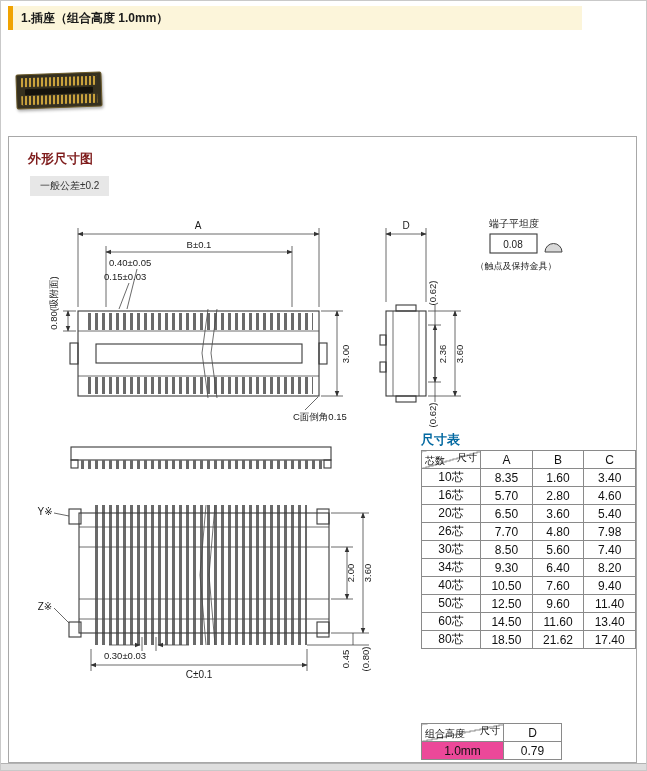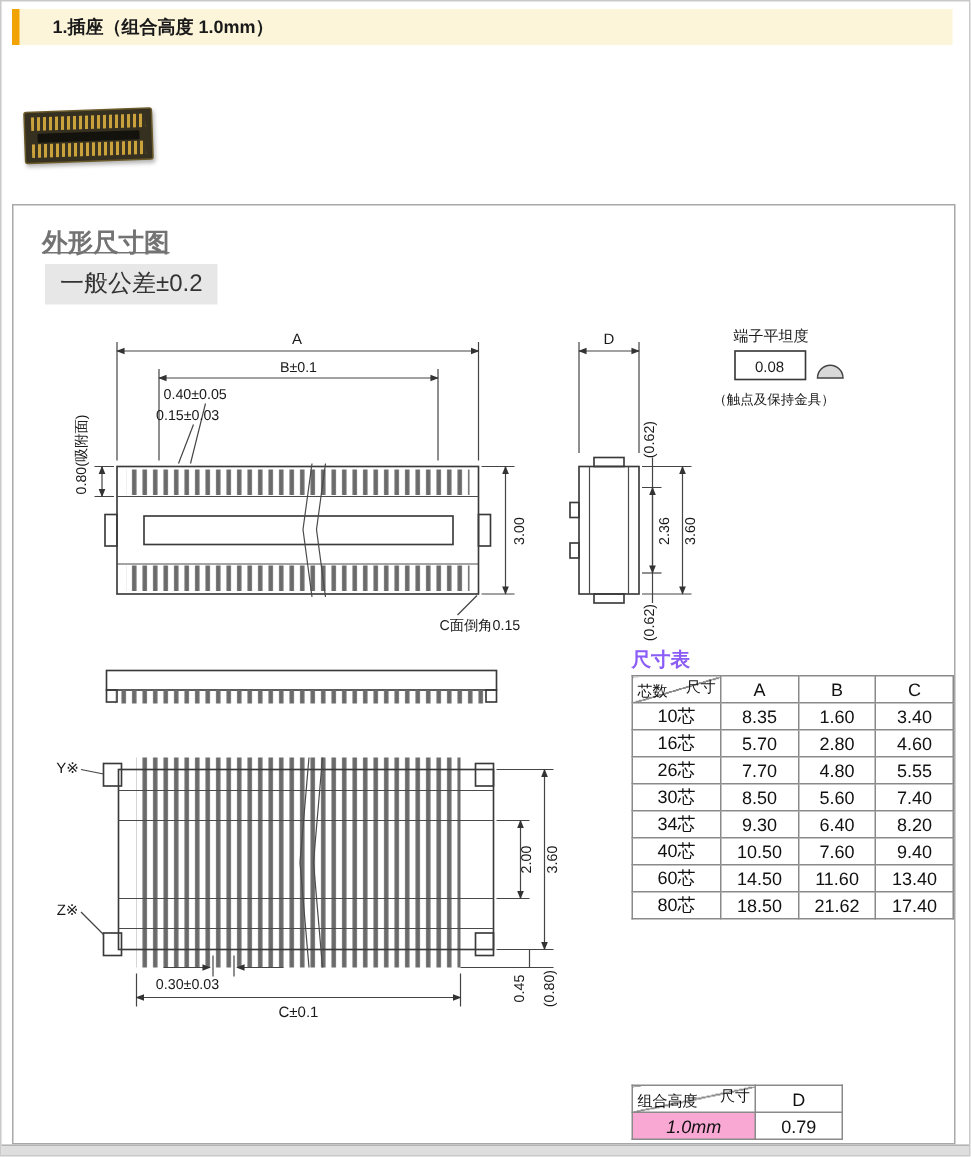--- a/index.html
+++ b/index.html
@@ -8,23 +8,23 @@
     position: relative;
     background: #ffffff;
     font-family: "Liberation Sans", "DejaVu Sans", sans-serif;
     color: #222;
     overflow: hidden;
   }
   .page-frame { position:absolute; inset:0; border:1px solid #c9c9c9; pointer-events:none; }
   .bottom-strip { position:absolute; left:1px; right:1px; bottom:1px; height:7px; background:#dedede; border-top:1px solid #b3b3b3; }
 
   .header-bar {
-    position:absolute; left:8px; top:6px; width:627px; height:24px;
+    position:absolute; left:8px; top:6px; width:574px; height:24px;
     background:#fcf5da; border-left:5px solid #f0a302;
-    display:flex; align-items:center; padding-left:22px;text-align:right;
+    display:flex; align-items:center; padding-left:8px;text-align:right;
   }
   .header-title { font-size:12px; font-weight:bold; color:#1a1a1a; }
 
   .photo { position:absolute; left:14px; top:66px; width:92px; height:50px; }
   .photo-body {
     position:absolute; left:2px; top:7px; width:86px; height:35px;
     background:#35301f; border:1px solid #6b5a2a; border-radius:2px;
     transform:rotate(-2deg); box-shadow:1px 2px 3px rgba(0,0,0,0.3);
   }
   .photo-pins-top, .photo-pins-bottom {
@@ -32,49 +32,49 @@
     background:repeating-linear-gradient(90deg,#c9a23c 0px,#c9a23c 2px,#3a3322 2px,#3a3322 4px);
   }
   .photo-pins-top { top:3px; }
   .photo-pins-bottom { bottom:3px; }
   .photo-slot { position:absolute; left:8px; right:8px; top:14px; height:6px; background:#14120c; border-radius:1px; }
 
   .main-box {
     position:absolute; left:8px; top:136px; width:629px; height:627px;
     border:1px solid #a8a8a8; background:#fff;
   }
-  .section-title { position:absolute; left:19px; top:13px; font-size:17px; font-weight:bold; color:#737373;text-decoration:underline; }
-  .tolerance-box { position:absolute; left:21px; top:39px; background:#e7e7e7; color:#333; font-size:16px; padding:3px 10px; }
+  .section-title { position:absolute; left:19px; top:13px; font-size:13px; font-weight:bold; color:#7f1d1d; }
+  .tolerance-box { position:absolute; left:21px; top:39px; background:#e7e7e7; color:#333; font-size:10px; padding:3px 10px; }
 
   .drawing-svg { position:absolute; left:0; top:60px; }
   .outline { fill:none; stroke:#3a3a3a; stroke-width:1.1; }
   .thin    { fill:none; stroke:#4a4a4a; stroke-width:0.8; }
   .dimln   { fill:none; stroke:#444; stroke-width:0.8; }
   text.dim { font-size:9.5px; fill:#1a1a1a; font-family:"Liberation Sans","DejaVu Sans",sans-serif; }
   text.dim-lg { font-size:10px; fill:#1a1a1a; font-family:"Liberation Sans","DejaVu Sans",sans-serif; }
   text.cn { font-size:9.5px; fill:#1a1a1a; font-family:"Liberation Sans","DejaVu Sans",sans-serif; }
 
-  .size-table-title { position:absolute; left:412px; top:294px; font-size:13px; font-weight:bold; color:#8b5cf6; }
+  .size-table-title { position:absolute; left:412px; top:294px; font-size:13px; font-weight:bold; color:#0369a1; }
   table.dims { border-collapse:collapse; background:#fff; table-layout:fixed; }
   table.dims td { border:1px solid #8a8a8a; font-size:12px; text-align:center; padding:0 2px; height:18px; color:#111; }
   .size-table { position:absolute; left:412px; top:313px; }
   .size-table .col-pins { width:60px; }
   .size-table .col-val  { width:52px; }
   .height-table { position:absolute; left:412px; top:586px; }
   .height-table .col-h { width:82px; }
   .height-table .col-d { width:58px; }
   td.diag {
     position:relative;
     background-image:linear-gradient(to bottom right,
       transparent calc(50% - 0.6px), #8a8a8a calc(50% - 0.6px),
       #8a8a8a calc(50% + 0.6px), transparent calc(50% + 0.6px));
   }
   td.diag .dtop { position:absolute; top:0; right:3px; font-size:10px; }
   td.diag .dbot { position:absolute; bottom:0; left:3px; font-size:10px; }
-  td.shaded { background:#f9a8d4;font-style:italic; }
+  td.shaded { background:#ec4899; }
 </style>
 </head>
 <body>
 
 <div class="page-frame"></div>
 
 <div class="header-bar">
   <span class="header-title">1.插座（组合高度 1.0mm）</span>
 </div>
 
@@ -247,42 +247,54 @@
           <td>1.60</td>
           <td>3.40</td>
         </tr>
     <tr>
           <td>16芯</td>
           <td>5.70</td>
           <td>2.80</td>
           <td>4.60</td>
         </tr>
     <tr>
+          <td>20芯</td>
+          <td>6.50</td>
+          <td>3.60</td>
+          <td>5.40</td>
+        </tr>
+    <tr>
           <td>26芯</td>
           <td>7.70</td>
           <td>4.80</td>
-          <td>5.55</td>
+          <td>7.98</td>
         </tr>
     <tr>
           <td>30芯</td>
           <td>8.50</td>
           <td>5.60</td>
           <td>7.40</td>
         </tr>
     <tr>
           <td>34芯</td>
           <td>9.30</td>
           <td>6.40</td>
           <td>8.20</td>
         </tr>
     <tr>
           <td>40芯</td>
           <td>10.50</td>
           <td>7.60</td>
           <td>9.40</td>
+        </tr>
+    <tr>
+          <td>50芯</td>
+          <td>12.50</td>
+          <td>9.60</td>
+          <td>11.40</td>
         </tr>
     <tr>
           <td>60芯</td>
           <td>14.50</td>
           <td>11.60</td>
           <td>13.40</td>
         </tr>
     <tr>
           <td>80芯</td>
           <td>18.50</td>

